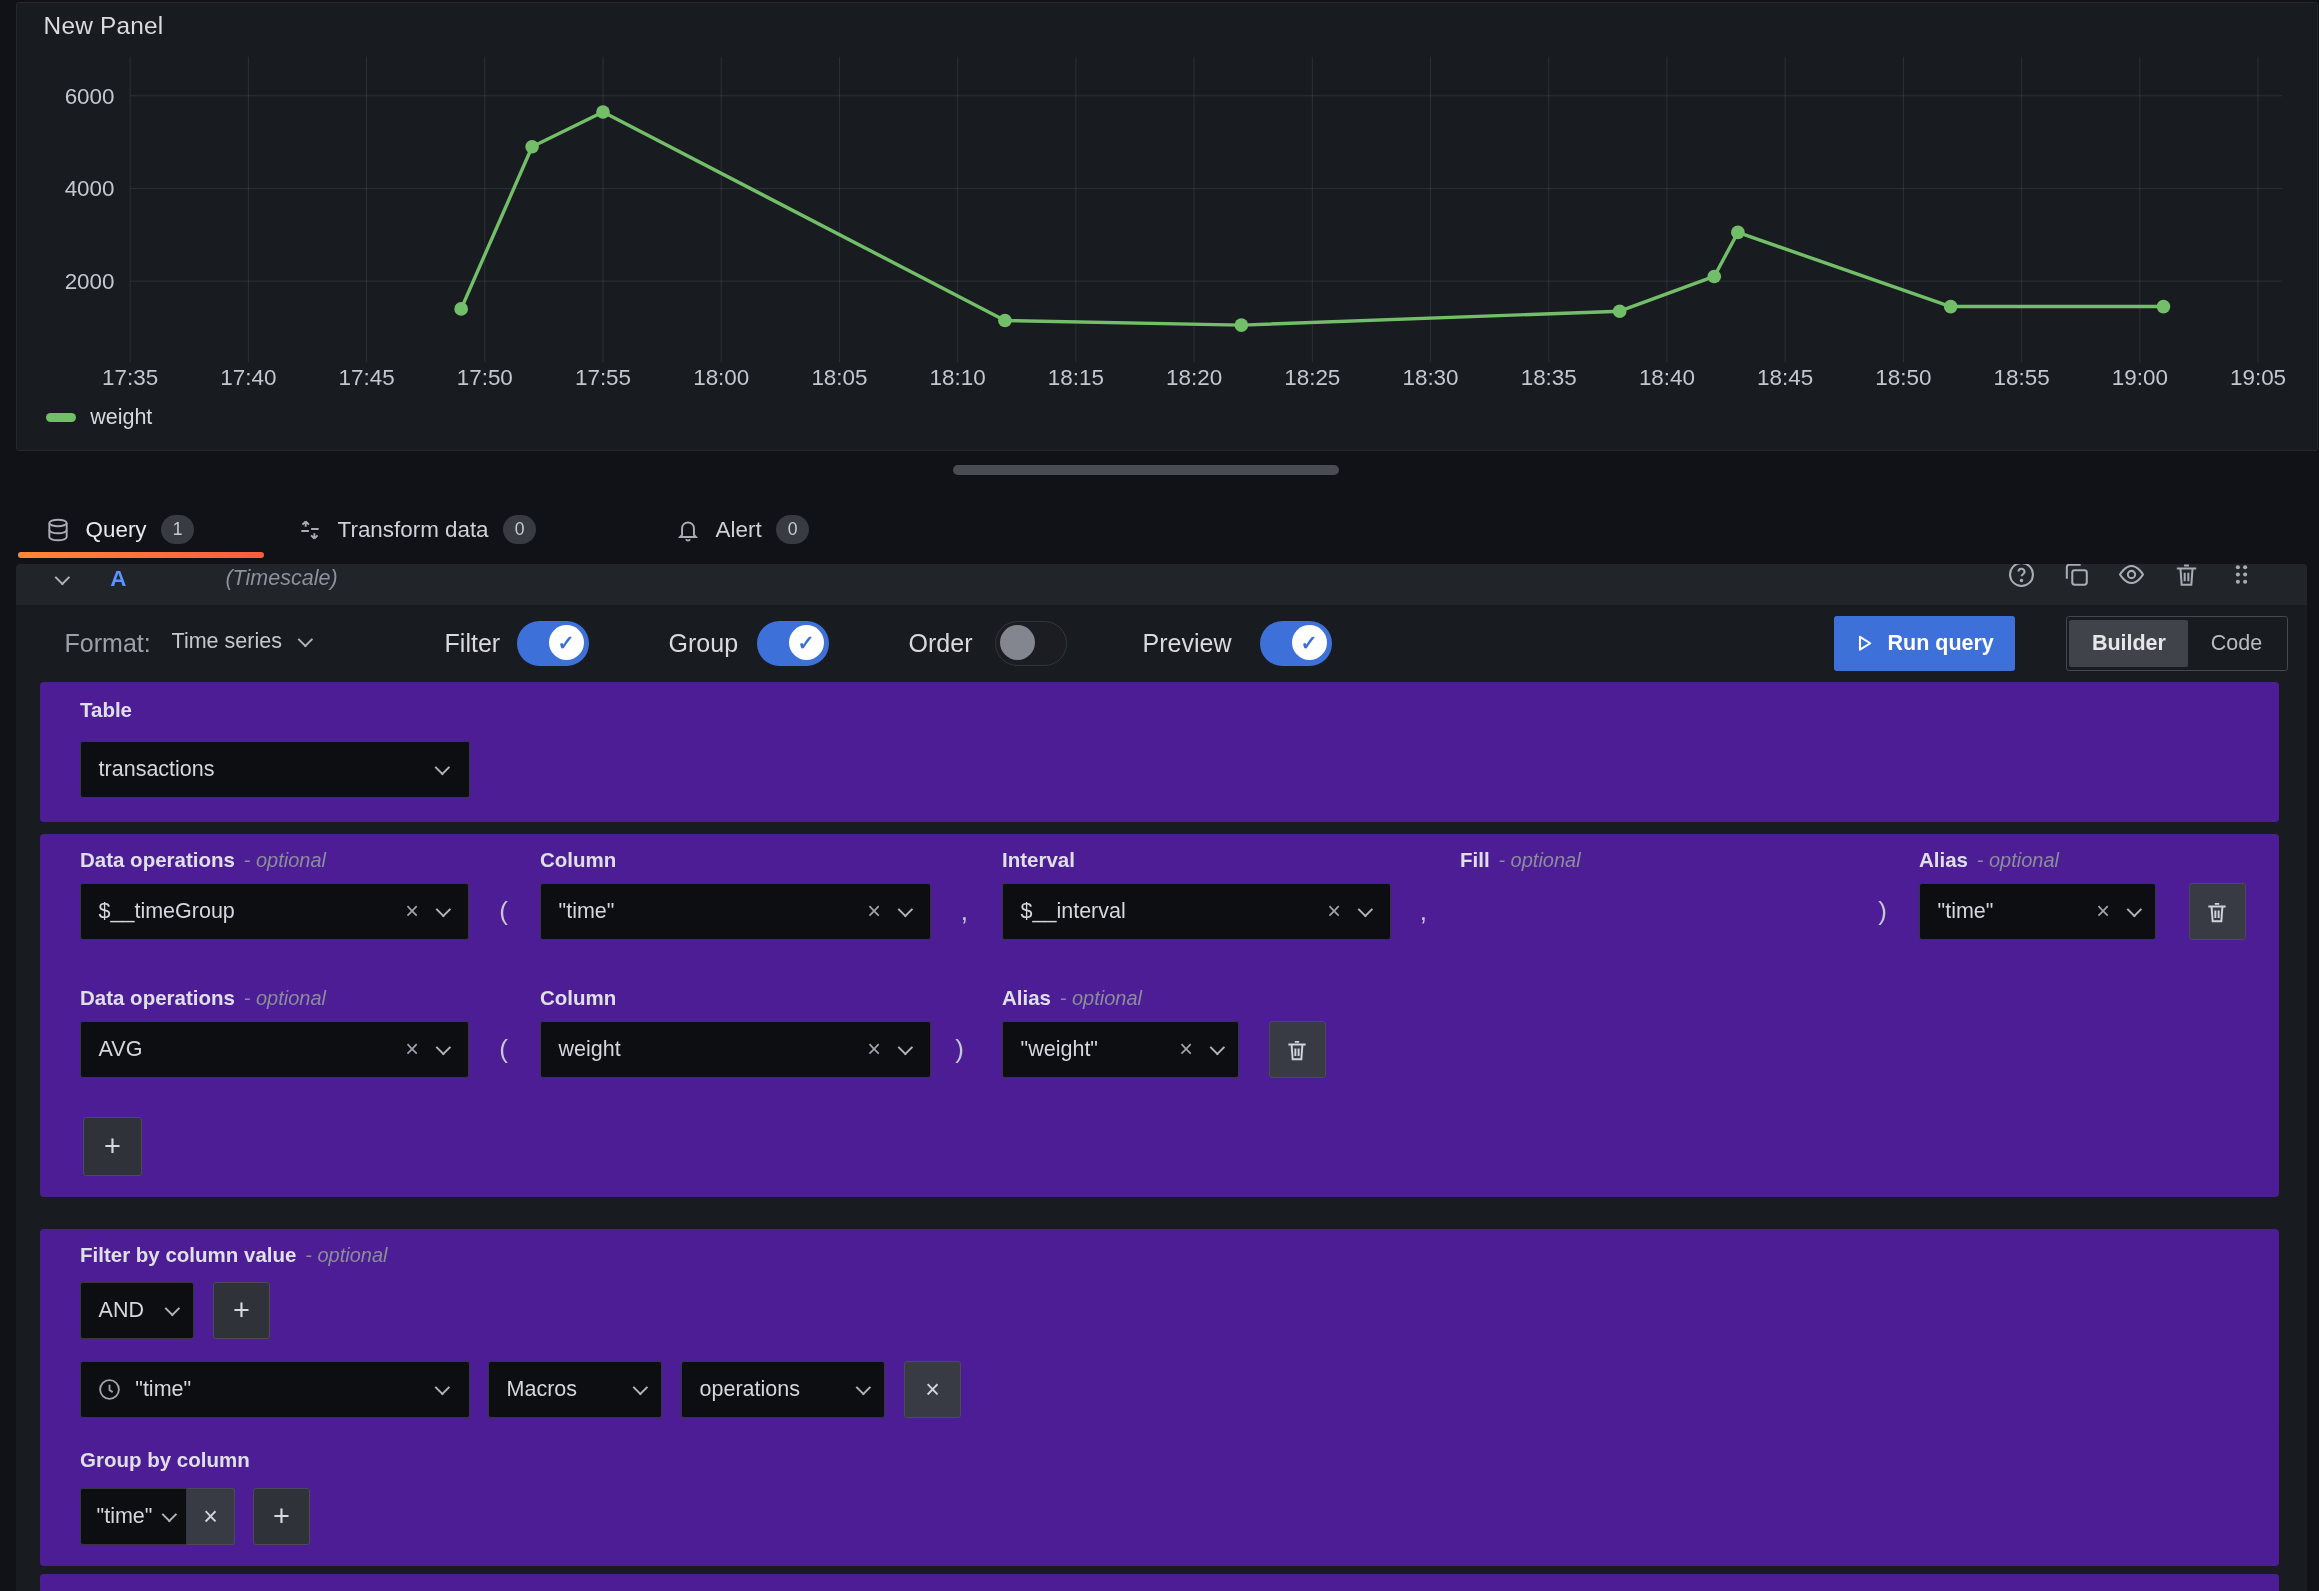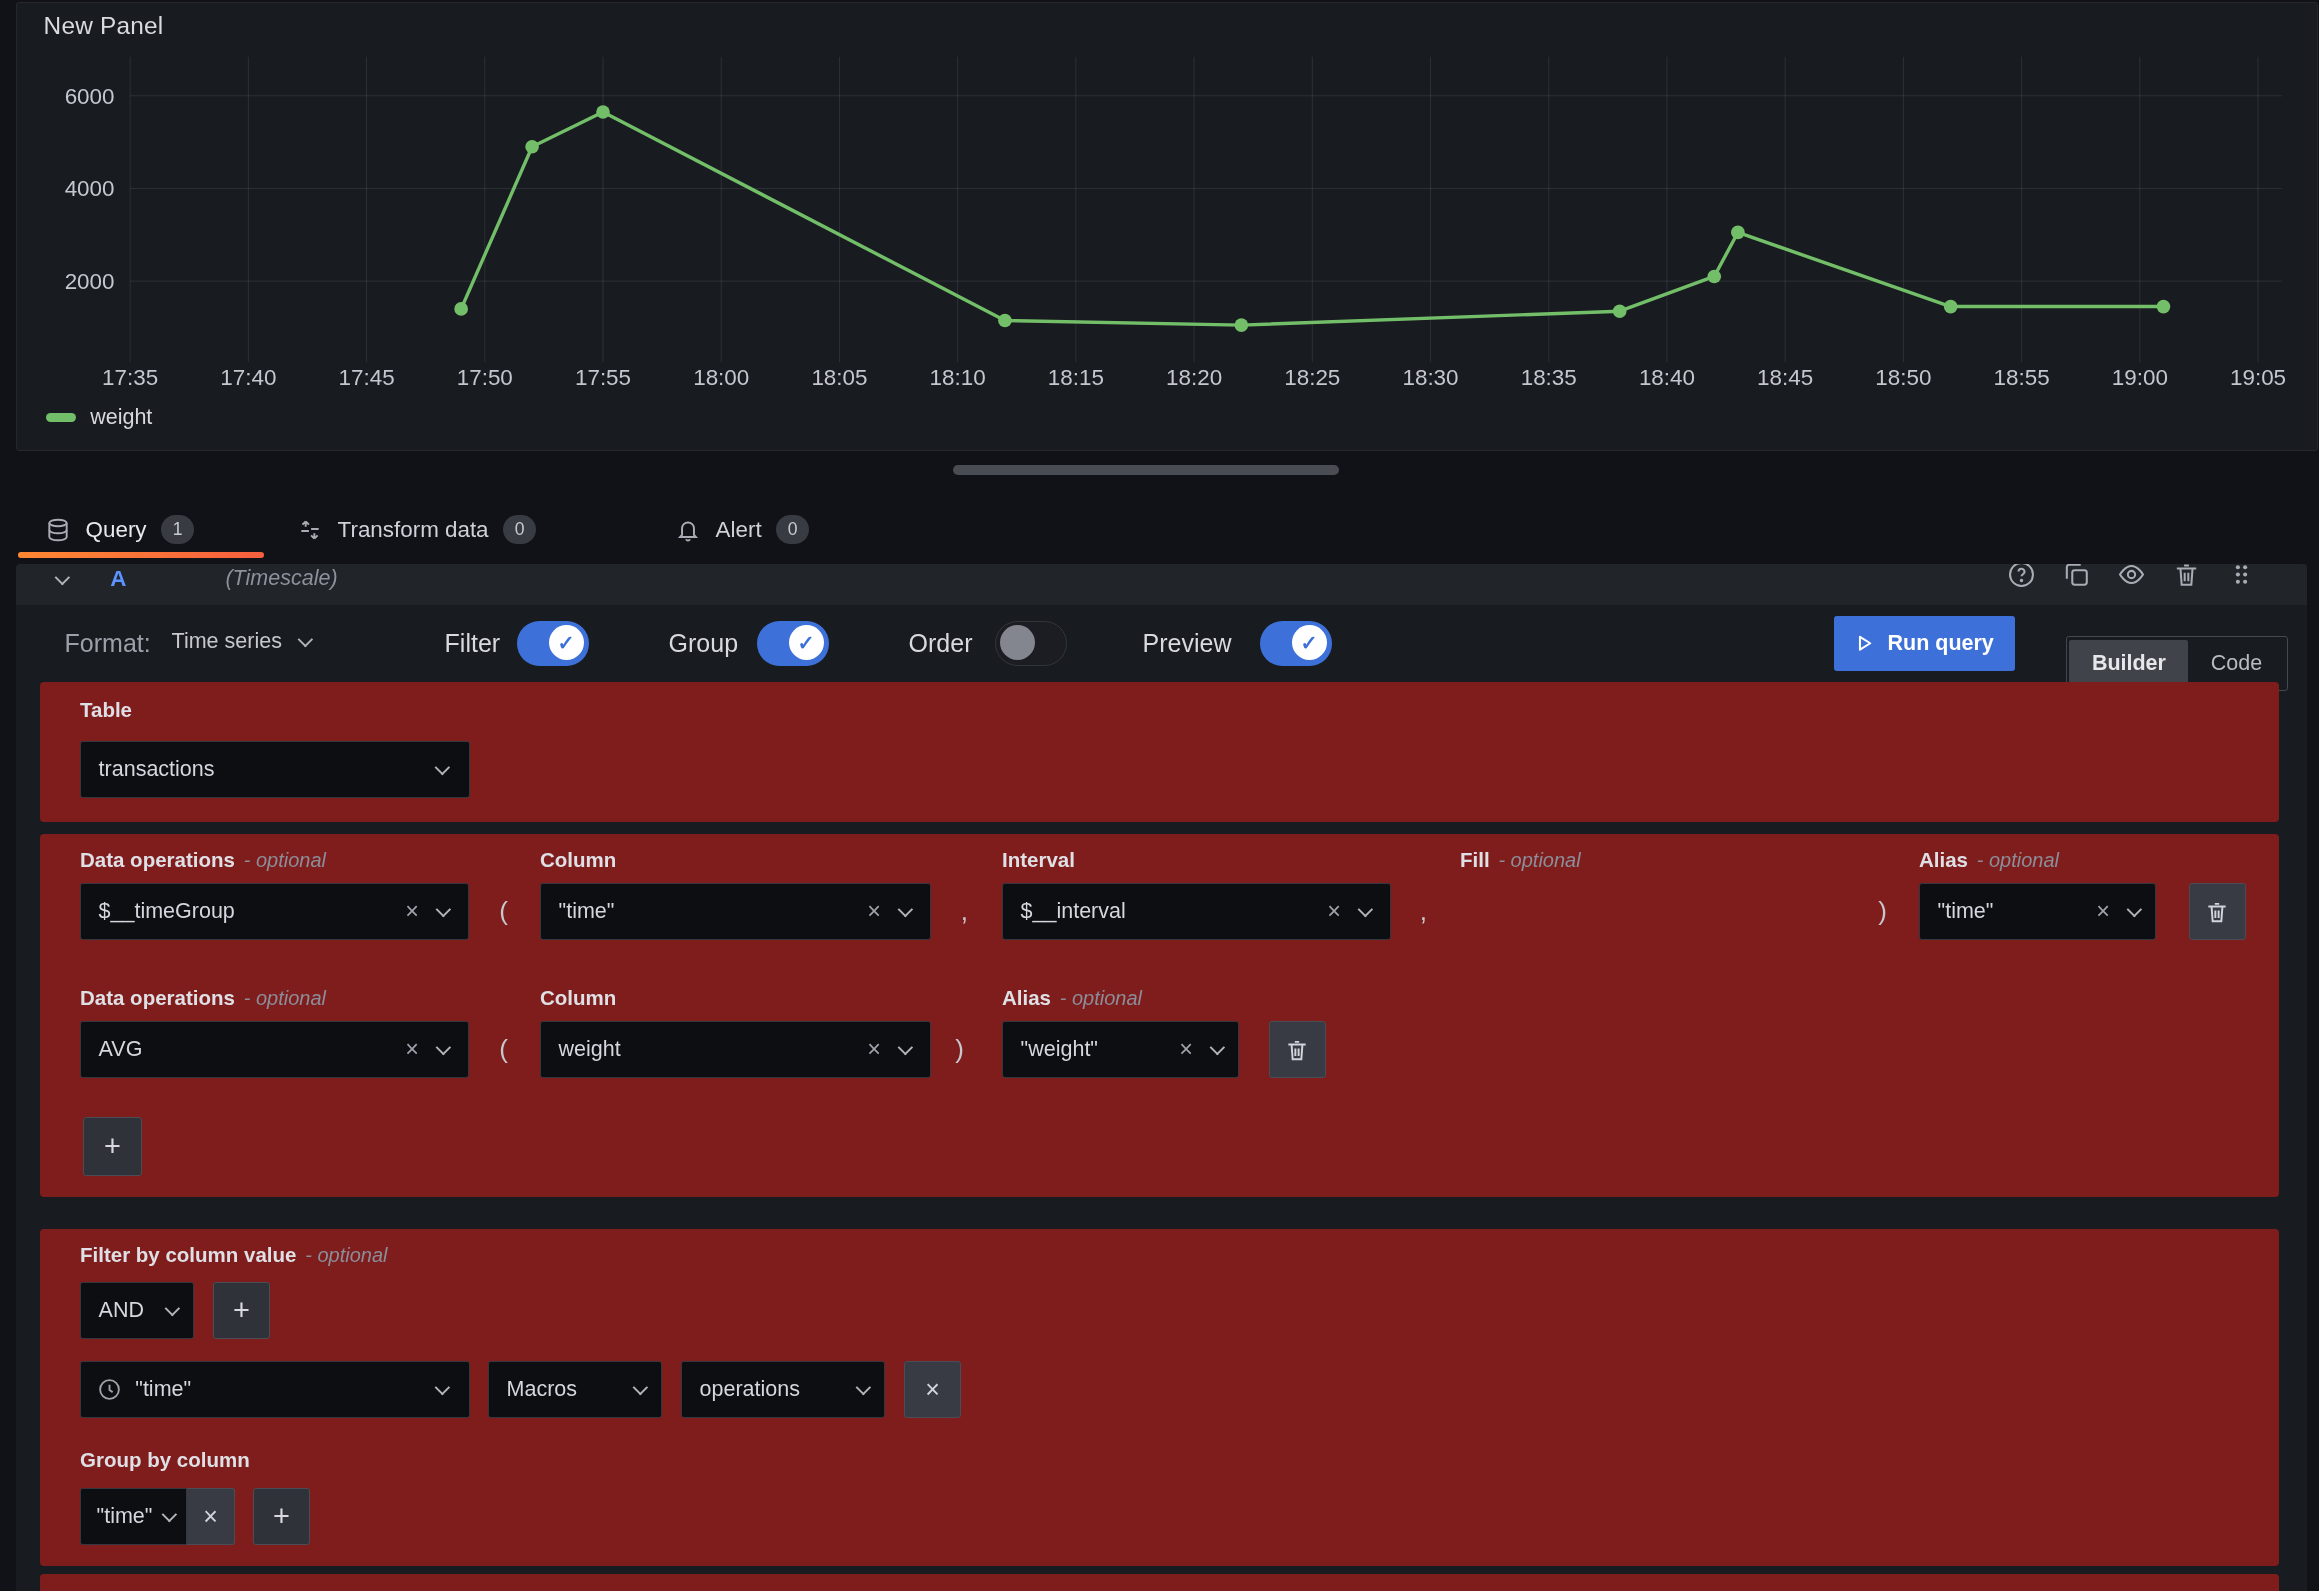--- a/index.html
+++ b/index.html
@@ -61,26 +61,26 @@
   .toggle.on .knob { right:4.9px; background:#FFFFFF; color:#3D71D9; }
   .toggle.off { background:#1B1D23; border:1px solid #33353C; }
   .toggle.off .knob { left:4.9px; top:3.9px; background:#83868F; color:transparent; }
 
   .run-btn { position:absolute; left:1818px; top:2.9px; width:181px; height:55px; background:#3D71D9;
     border:none; border-radius:2.9px; color:#fff; font-size:21.5px; font-weight:700;
     display:flex; align-items:center; justify-content:center; gap:12.7px; cursor:pointer;
     font-family:"Liberation Sans",sans-serif; }
   .run-btn svg { width:20.5px; height:20.5px; fill:none; stroke:#fff; stroke-width:2.4; stroke-linejoin:round; }
   .mode-group { position:absolute; left:2050px; top:2.9px; height:55px; display:flex; align-items:center;
-    border:1px solid #46484F; border-radius:2.9px; padding:2.9px; background:#181B1F;margin-top:20px; }
+    border:1px solid #46484F; border-radius:2.9px; padding:2.9px; background:#181B1F; }
   .mode-opt { height:47px; display:flex; align-items:center; padding:0 22.4px; font-size:21.5px;
     color:#B9BBC3; border-radius:2px; cursor:pointer; }
   .mode-opt.selected { background:#404349; color:#E6E7EB; font-weight:700; }
 
-  .section { position:absolute; left:24.4px; width:2239px; background:#7f1d1d; border-radius:3.9px;text-align:center; }
+  .section { position:absolute; left:24.4px; width:2239px; background:#4c1d95; border-radius:3.9px;text-align:center; }
   .sec-label { position:absolute; font-size:20.5px; font-weight:700; color:#DFE0E5; }
   .sec-label .opt { font-weight:400; font-style:italic; color:#8B8E99; font-size:20px; margin-left:8.8px; }
 
   .field { position:absolute; height:57px; background:#0D0E12; border:1px solid #34373F;
     border-radius:2.9px; display:flex; align-items:center; cursor:pointer; }
   .field .val { margin-left:17.6px; font-size:21.5px; color:#D5D6DE; white-space:nowrap; }
   .field .val.placeholder { color:#81848E; }
   .field .x { position:absolute; right:49px; font-size:23.4px; color:#9FA2AB; line-height:1; }
   .field .chev { position:absolute; right:19.5px; margin-top:-3.9px; }
   .field .chev.lone { right:21.5px; }

